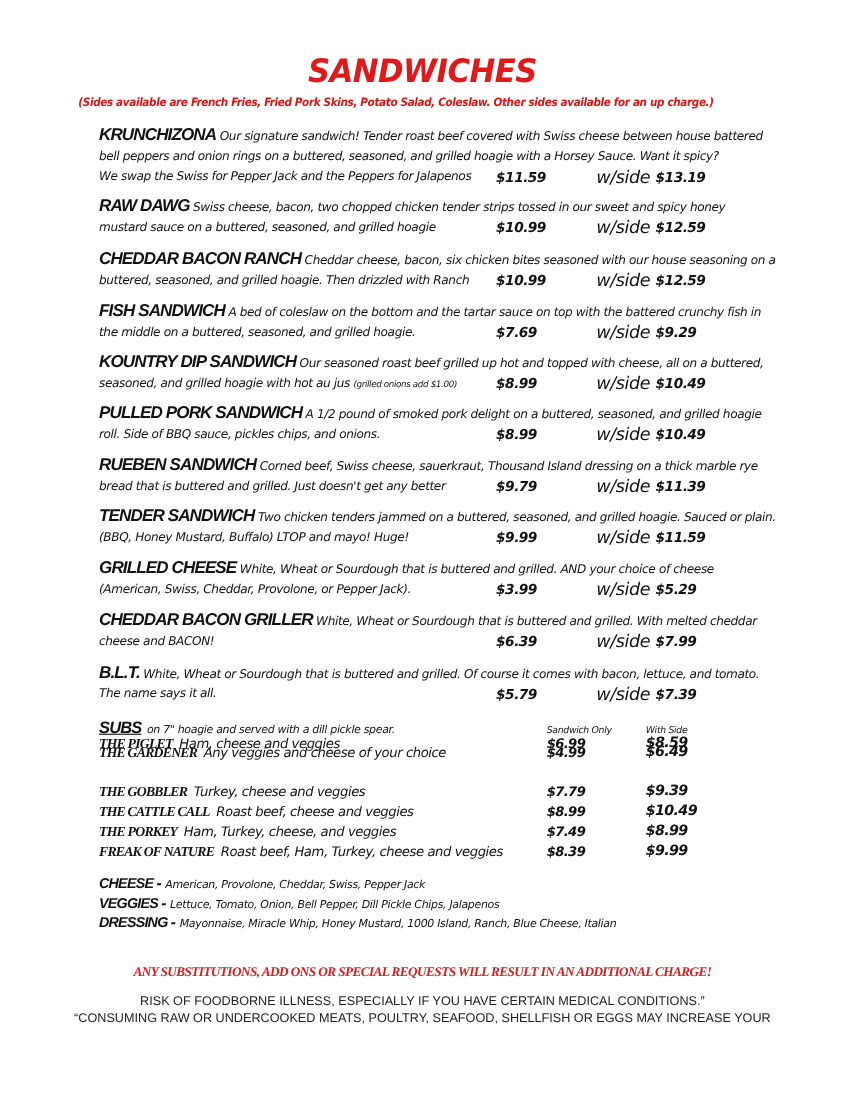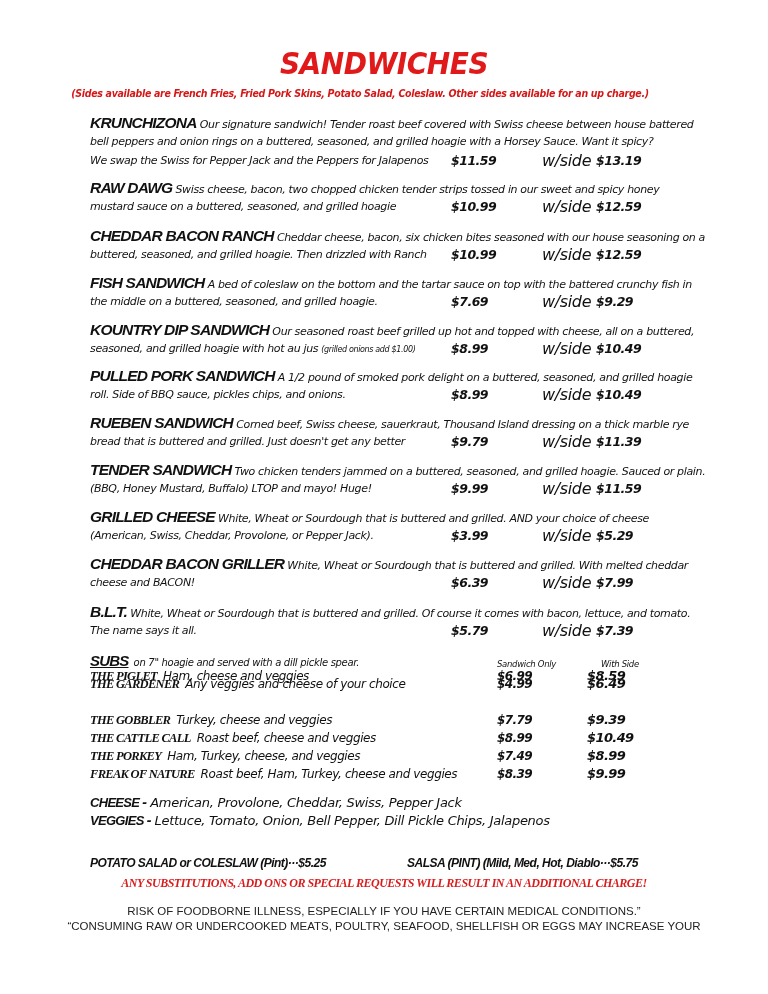--- a/index.html
+++ b/index.html
@@ -27,21 +27,21 @@
     .col-h { position: absolute; top: 3px; font-size: 8.5px; font-style: italic; letter-spacing: -0.3px; }
     .sub-row { position: absolute; left: 90px; width: 590px; height: 18px; line-height: 18px; white-space: nowrap;
                font-style: italic; font-size: 12px; letter-spacing: -0.4px; }
     .sub-row .sname { font-family: Liberation Serif, serif; font-weight: bold; font-size: 12.5px; letter-spacing: -0.7px; }
     .sub-row .sdesc { margin-left: 6px; }
     .sub-row .p1 { position: absolute; left: 407px; font-weight: bold; font-size: 12px; letter-spacing: -0.6px; text-align: right; }
     .sub-row .p2 { position: absolute; left: 497px; font-weight: bold; font-size: 13px; letter-spacing: -0.6px; }
     .opt-row { position: absolute; left: 90px; width: 600px; height: 18px; line-height: 18px; white-space: nowrap; font-style: italic; }
     .opt-row .olabel { font-family: "Liberation Sans", sans-serif; font-weight: bold; font-size: 13px; letter-spacing: -0.7px; }
     .opt-row .osep { font-size: 12px; font-weight: bold; margin: 0 3px; }
-    .opt-row .ovals { font-size: 13px; letter-spacing: -0.3px; }
+    .opt-row .ovals { font-size: 10px; letter-spacing: -0.3px; }
     .pint-row { position: absolute; left: 90px; top: 854px; width: 600px; height: 18px; line-height: 18px; font-style: italic; font-weight: bold;
                 font-size: 12px; letter-spacing: -0.5px; white-space: nowrap; font-family: "Liberation Sans", sans-serif; }
     .pint-row .salsa { position: absolute; left: 317px; }
     .warning { position: absolute; left: 0; width: 768px; top: 876px; text-align: center; color: #d91c1c;
                font-style: italic; font-weight: bold; font-size: 12px; letter-spacing: -0.5px; font-family: Liberation Serif, serif; }
     .disclaimer { position: absolute; left: 0; width: 768px; top: 904px; text-align: center;
                   font-family: "Liberation Sans", sans-serif; font-size: 11.5px; line-height: 15px; color: #222; }
   </style>
 </head>
 <body>
@@ -137,21 +137,21 @@
     <div class="line"><span class="desc">The name says it all.</span>
       <span class="price">$5.79</span>
       <span class="wside">w/side</span>
       <span class="sideprice">$7.39</span></div>
   </div>
 
   <div class="subs-head">
     <span class="subs-title">SUBS</span>
     <span class="subs-desc">on 7" hoagie and served with a dill pickle spear.</span>
     <span class="col-h" style="left:407px;">Sandwich Only</span>
-    <span class="col-h" style="left:511px;">With Side</span>
+    <span class="col-h" style="left:497px;">With Side</span>
   </div>
 
   <div class="sub-row" style="top:675px;">
     <span class="sname">THE GARDENER</span><span class="sdesc">Any veggies and cheese of your choice</span>
     <span class="p1">$4.99</span>
     <span class="p2">$6.49</span>
   </div>
   <div class="sub-row" style="top:667px;">
     <span class="sname">THE PIGLET</span><span class="sdesc">Ham, cheese and veggies</span>
     <span class="p1">$6.99</span>
@@ -177,25 +177,24 @@
     <span class="p1">$8.39</span>
     <span class="p2">$9.99</span>
   </div>
 
   <div class="opt-row" style="top:793px;">
     <span class="olabel">CHEESE</span><span class="osep">-</span><span class="ovals">American, Provolone, Cheddar, Swiss, Pepper Jack</span>
   </div>
   <div class="opt-row" style="top:811px;">
     <span class="olabel">VEGGIES</span><span class="osep">-</span><span class="ovals">Lettuce, Tomato, Onion, Bell Pepper, Dill Pickle Chips, Jalapenos</span>
   </div>
-
-  <div class="pint-row">
-    <span>POTATO SALAD or COLESLAW (Pint)···$5.25</span>
-    <span class="salsa">SALSA (PINT)  (Mild, Med, Hot, Diablo···$5.75</span>
-  </div>
+  <div class="opt-row" style="top:829px;">
+    <span class="olabel">DRESSING</span><span class="osep">-</span><span class="ovals">Mayonnaise, Miracle Whip, Honey Mustard, 1000 Island, Ranch, Blue Cheese, Italian</span>
+  </div>
+
 
   <div class="warning">ANY SUBSTITUTIONS, ADD ONS OR SPECIAL REQUESTS WILL RESULT IN AN ADDITIONAL CHARGE!</div>
 
   <div class="disclaimer">
     <div>RISK OF FOODBORNE ILLNESS, ESPECIALLY IF YOU HAVE CERTAIN MEDICAL CONDITIONS.”</div>
     <div>“CONSUMING RAW OR UNDERCOOKED MEATS, POULTRY, SEAFOOD, SHELLFISH OR EGGS MAY INCREASE YOUR</div>
   </div>
 
 </div>
 

